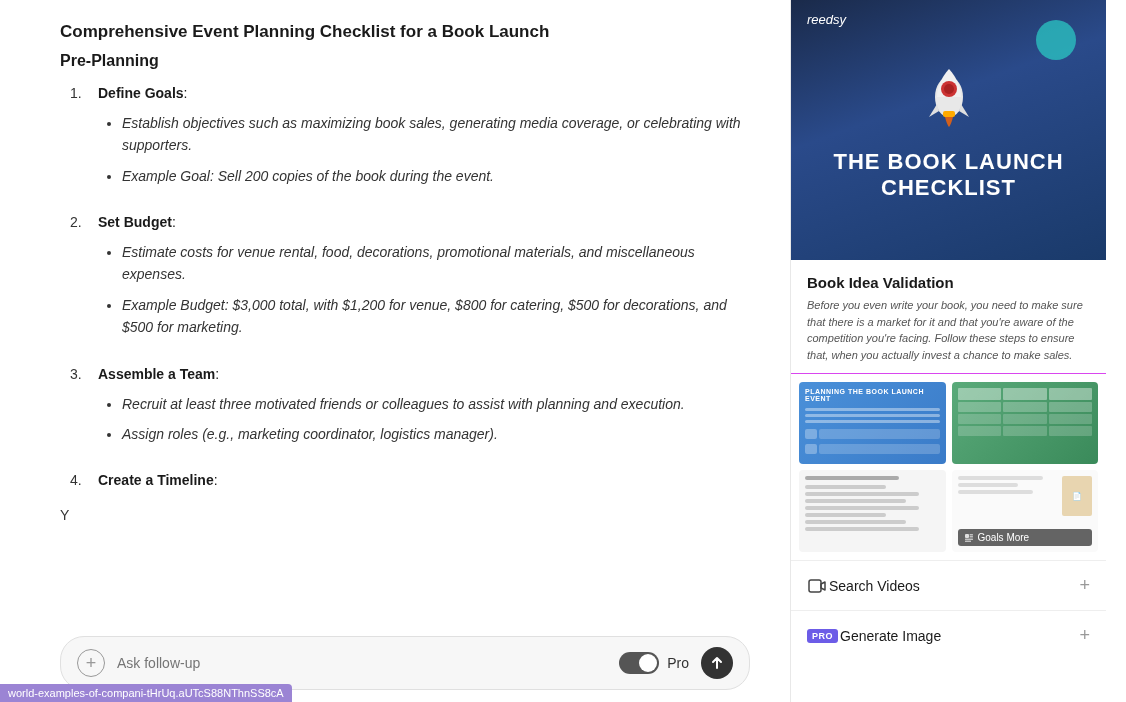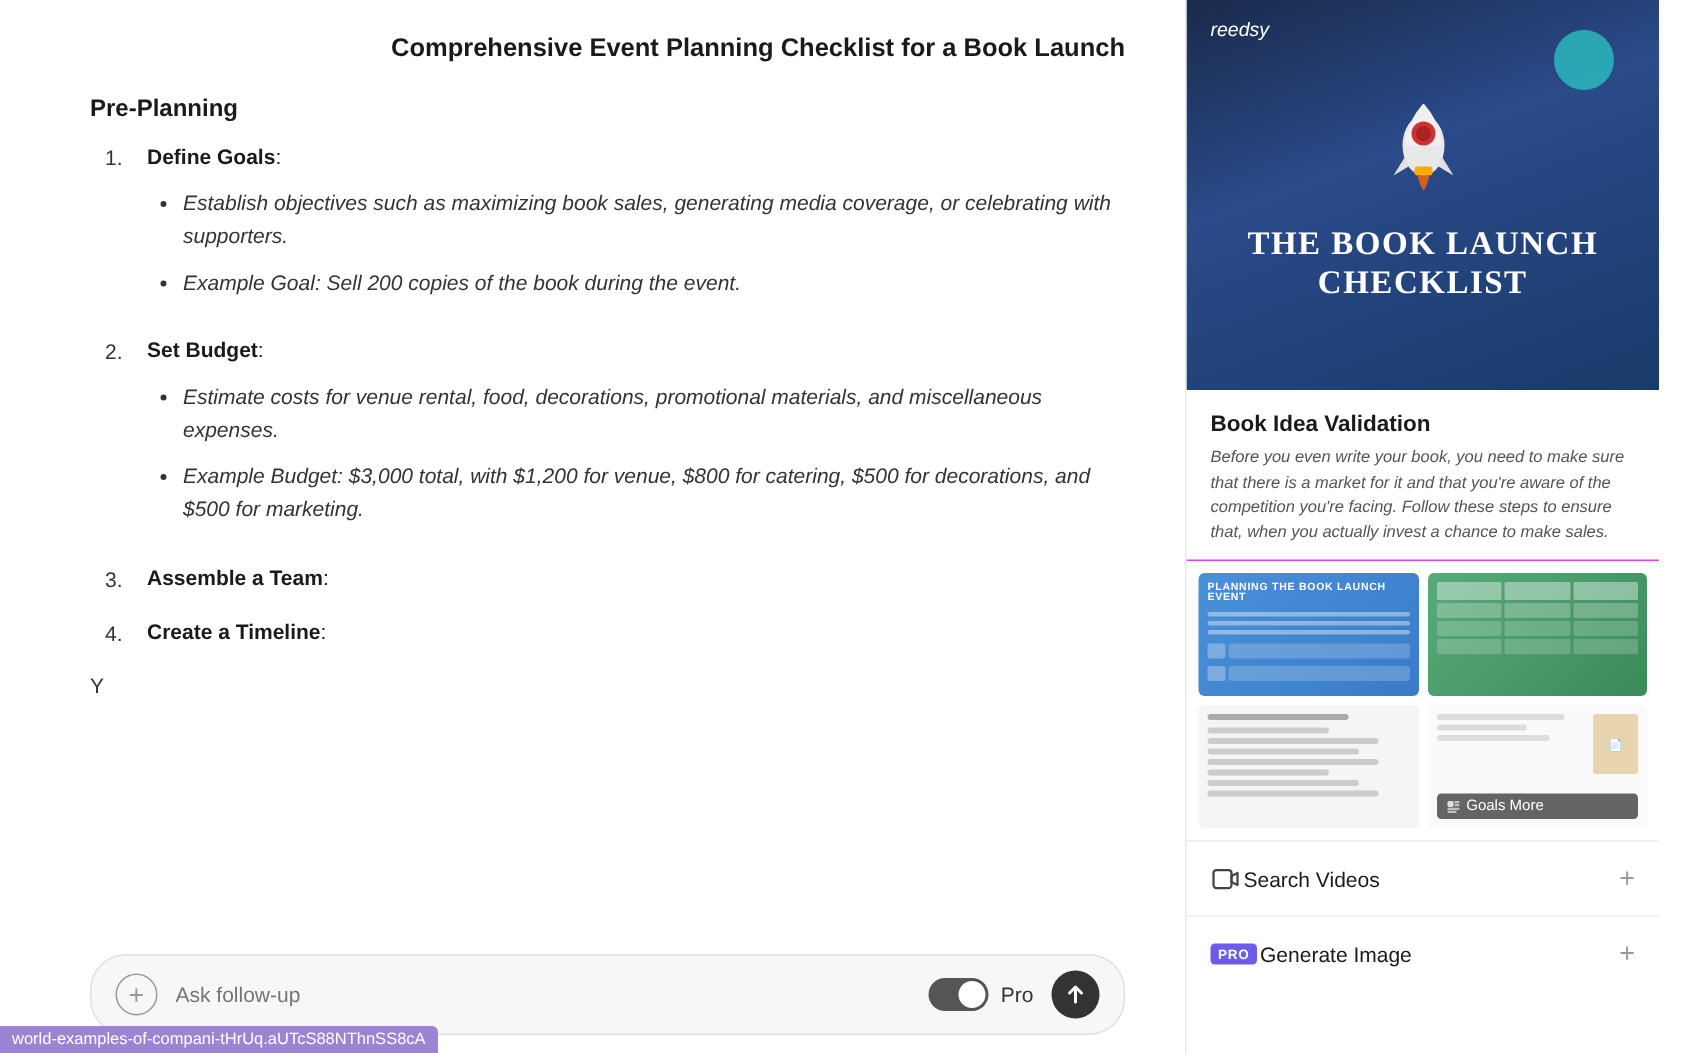--- a/index.html
+++ b/index.html
@@ -18,23 +18,22 @@
       flex: 1;
       padding: 20px 40px 80px 60px;
       overflow-y: auto;
       max-width: 790px;
     }
 
     .main-title {
       font-size: 17px;
       font-weight: 700;
       color: #1a1a1a;
-      margin-bottom: 20px;
+      margin-bottom: 8px;
       line-height: 1.4;
-      text-align: right;
     }
 
     .section-heading {
       font-size: 16px;
       font-weight: 700;
       color: #1a1a1a;
       margin-bottom: 14px;
     }
 
     .numbered-list {
@@ -134,21 +133,20 @@
     }
 
     .book-launch-title {
       color: #fff;
       font-size: 22px;
       font-weight: 900;
       text-align: center;
       letter-spacing: 1px;
       text-transform: uppercase;
       line-height: 1.2;
-      font-family: Liberation Serif, serif;
     }
 
     .teal-circle {
       position: absolute;
       top: 20px;
       right: 30px;
       width: 40px;
       height: 40px;
       border-radius: 50%;
       background: #2abfbf;
@@ -439,20 +437,24 @@
         <ul class="bullet-list">
           <li>Estimate costs for venue rental, food, decorations, promotional materials, and miscellaneous expenses.</li>
           <li>Example Budget: $3,000 total, with $1,200 for venue, $800 for catering, $500 for decorations, and $500 for marketing.</li>
         </ul>
       </div>
     </li>
 
     <li>
       <div class="list-item-content">
         <span class="list-item-title">Assemble a Team</span><span class="list-item-colon">:</span>
+        <ul class="bullet-list">
+          <li>Recruit at least three motivated friends or colleagues to assist with planning and execution.</li>
+          <li>Assign roles (e.g., marketing coordinator, logistics manager).</li>
+        </ul>
       </div>
     </li>
 
     <li>
       <div class="list-item-content">
         <span class="list-item-title">Create a Timeline</span><span class="list-item-colon">:</span>
       </div>
     </li>
   </ol>
 

